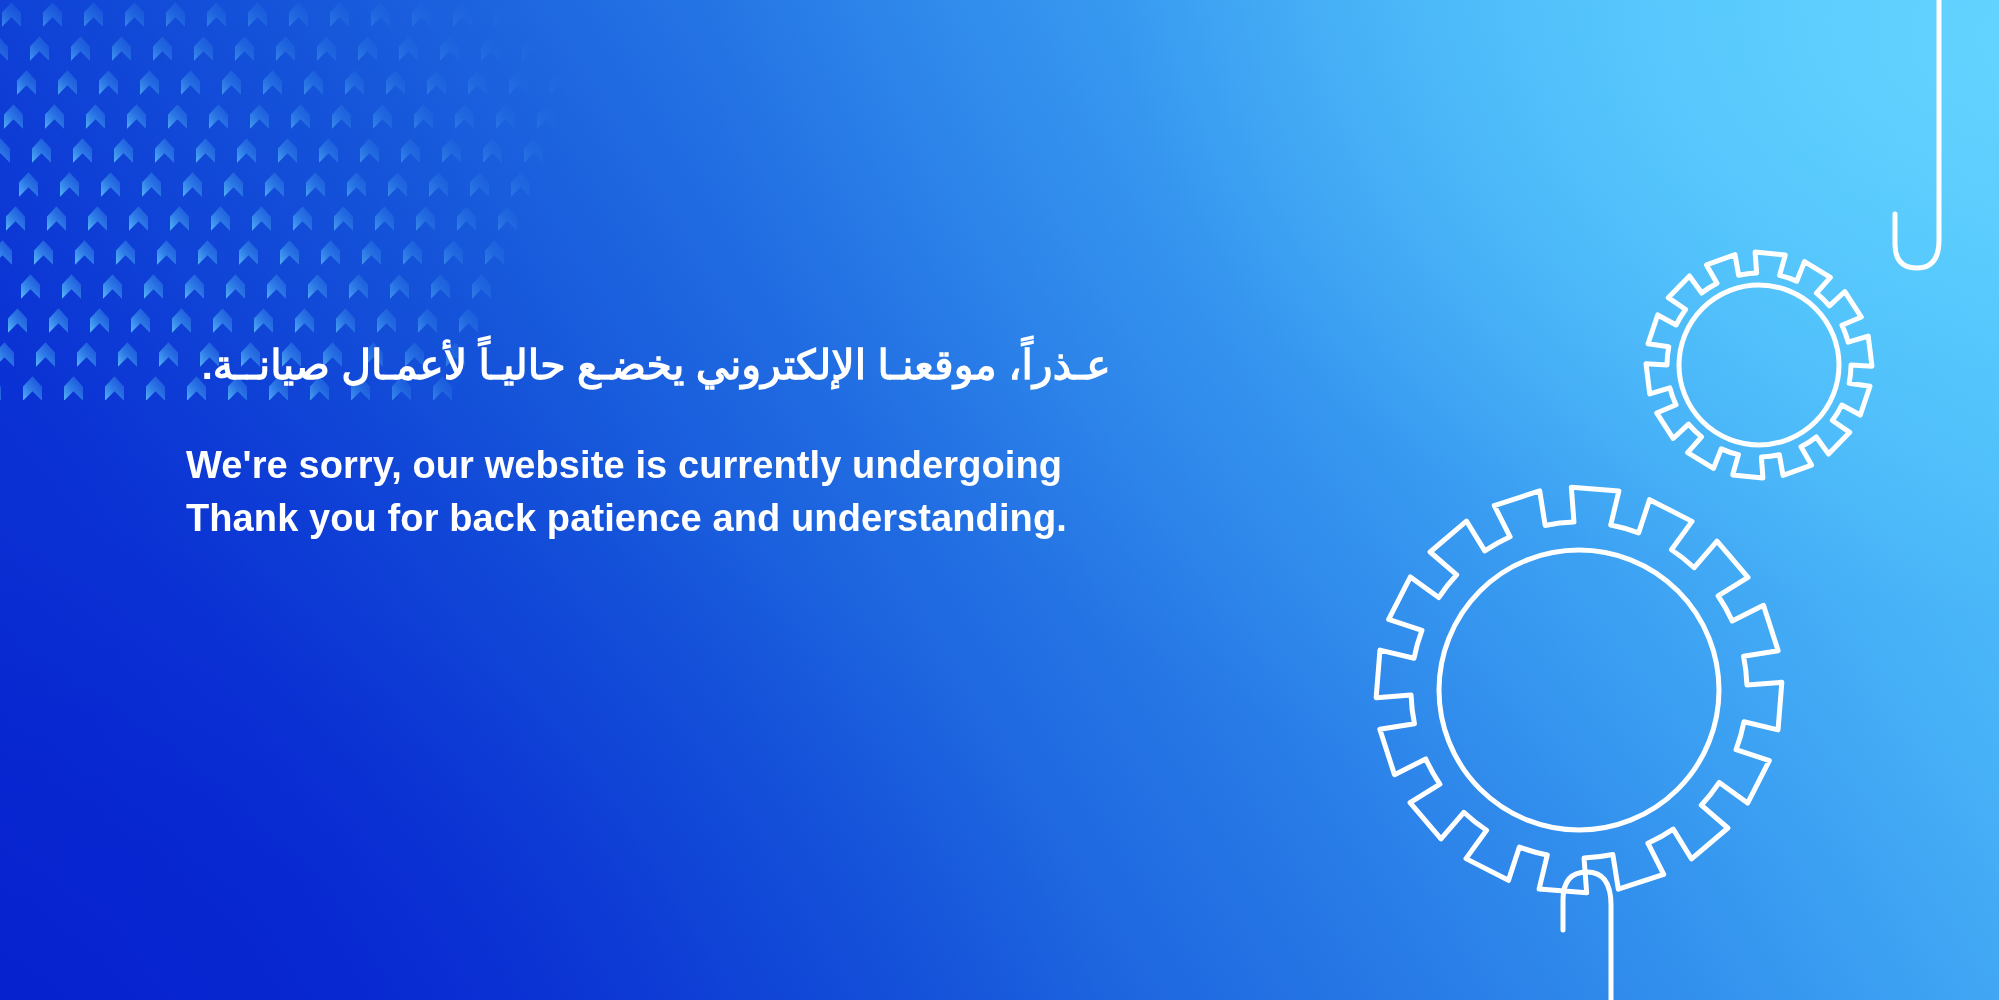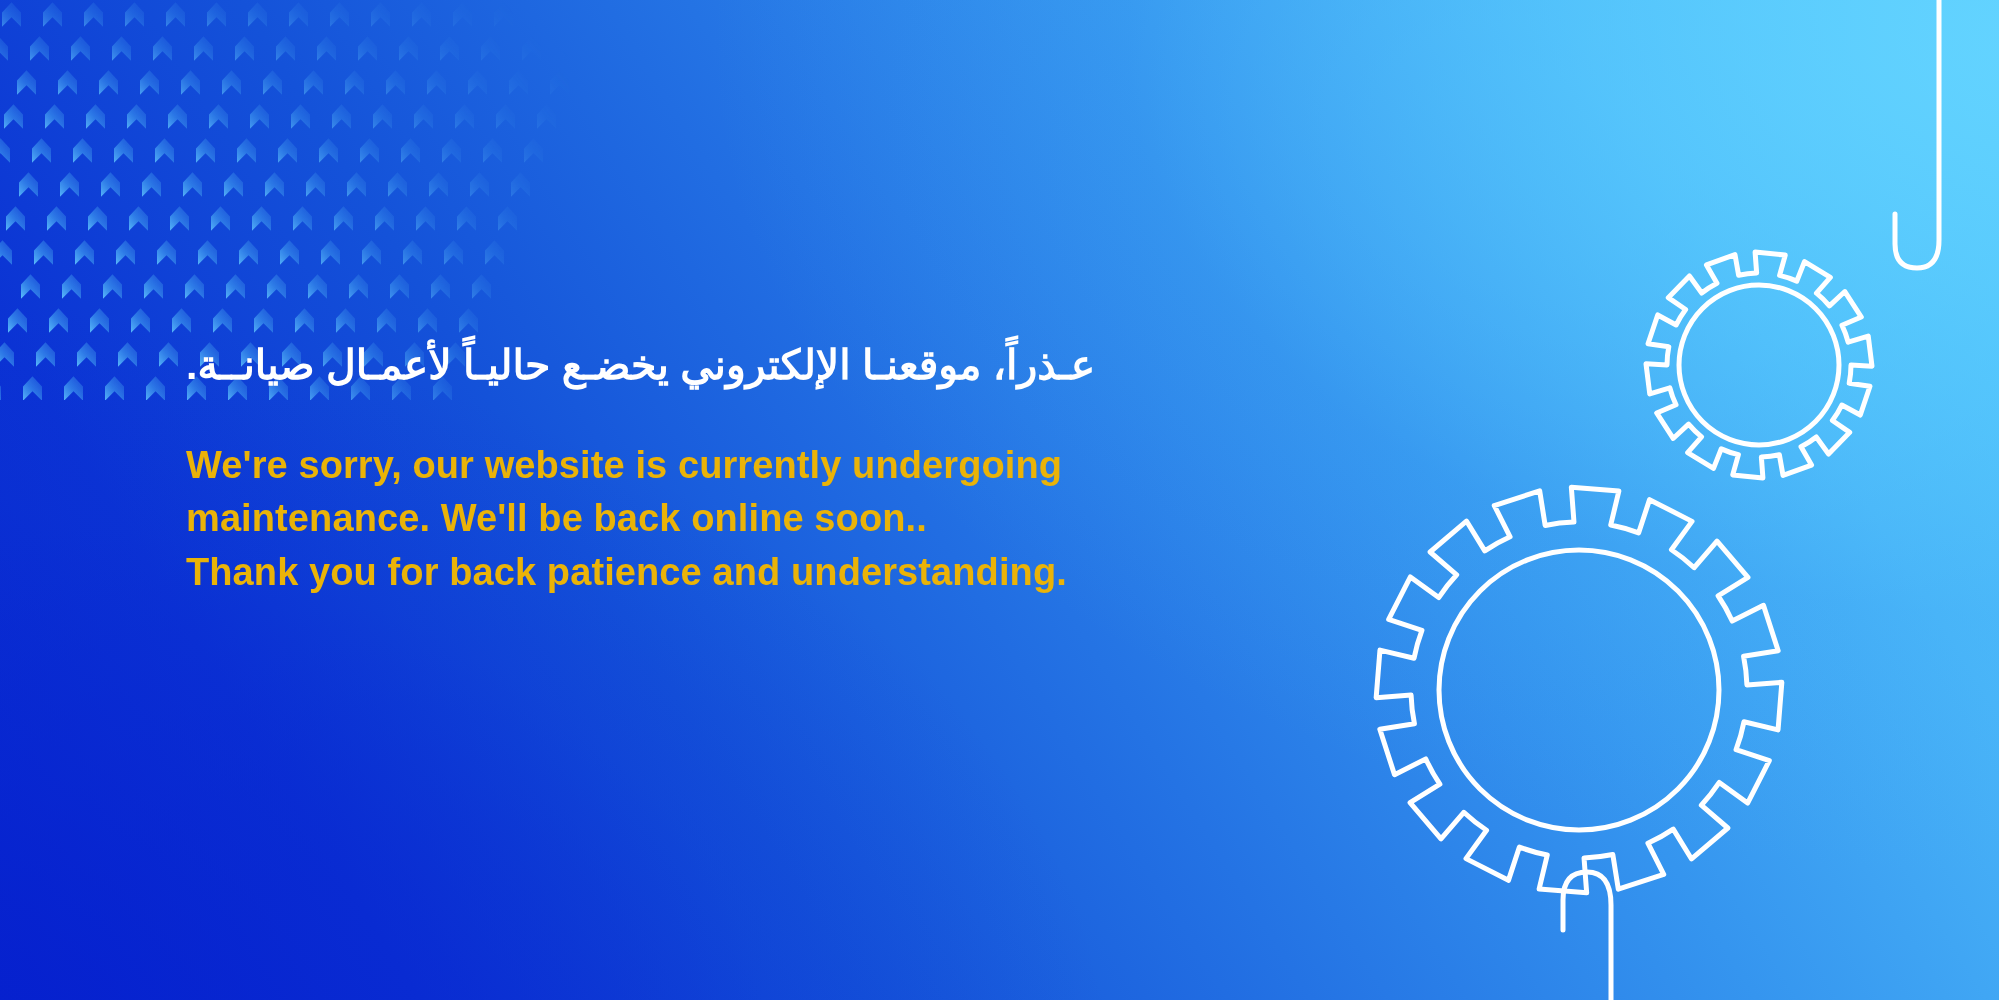--- a/index.html
+++ b/index.html
@@ -69,33 +69,33 @@
 
   
   .content {
     position: absolute;
     left: 186px;
     top: 338px;
     width: 960px;
   }
   .arabic-block {
     direction: rtl;
-    text-align: left;
+    text-align: center;
     width: 940px;
     color: #ffffff;
     font-size: 41px;
     font-weight: 700;
     line-height: 1.33;
     letter-spacing: 0px;
   }
   .arabic-line { display: block; white-space: nowrap; }
 
   .english-block {
     margin-top: 46px;
-    color: #eab308;
+    color: #ffffff;
     font-size: 38px;
     font-weight: 700;
     line-height: 1.42;
     letter-spacing: 0.1px;
     text-align: left;
   }
   .english-line { display: block; white-space: nowrap; }
 </style>
 </head>
 <body>
@@ -335,18 +335,17 @@
       <path d="M 512 1010 L 512 905 Q 512 872 488 872 Q 464 872 464 900 L 464 930"></path>
     </g>
   </svg>
 
   <div class="content">
     <div class="arabic-block">
       <span class="arabic-line">عـذراً، موقعنـا الإلكتروني يخضـع حاليـاً لأعمـال صيانــة.</span>
     </div>
     <div class="english-block">
       <span class="english-line">We're sorry, our website is currently undergoing</span>
-      <span class="english-line">maintenance. We'll be back online soon..</span>
       <span class="english-line">Thank you for back patience and understanding.</span>
     </div>
   </div>
 
 </div>
 
 </body></html>

